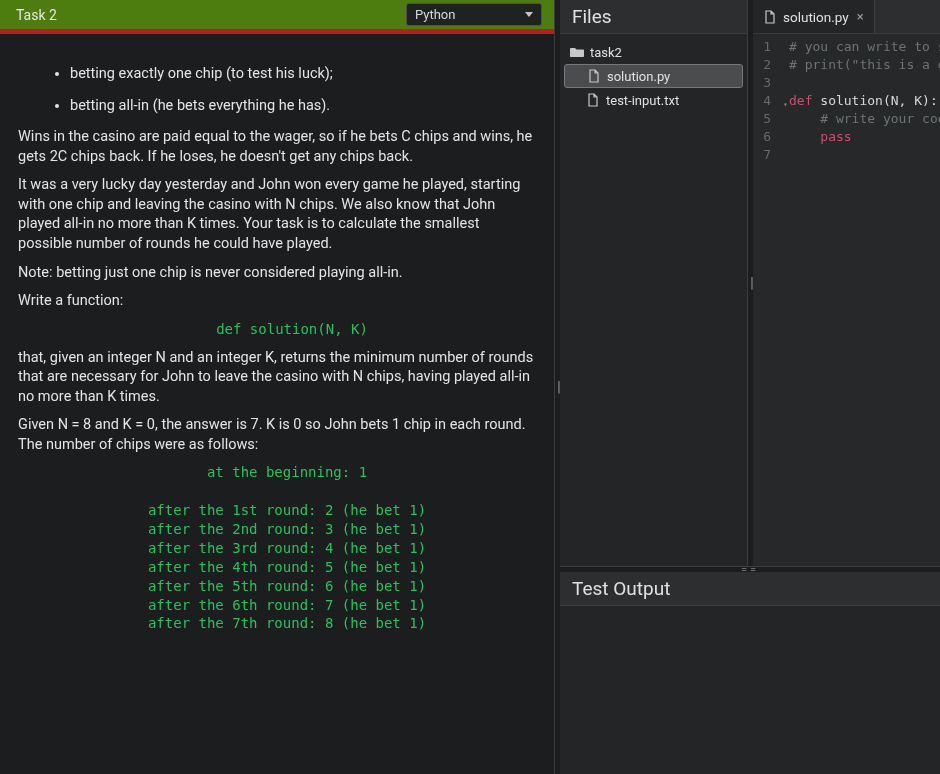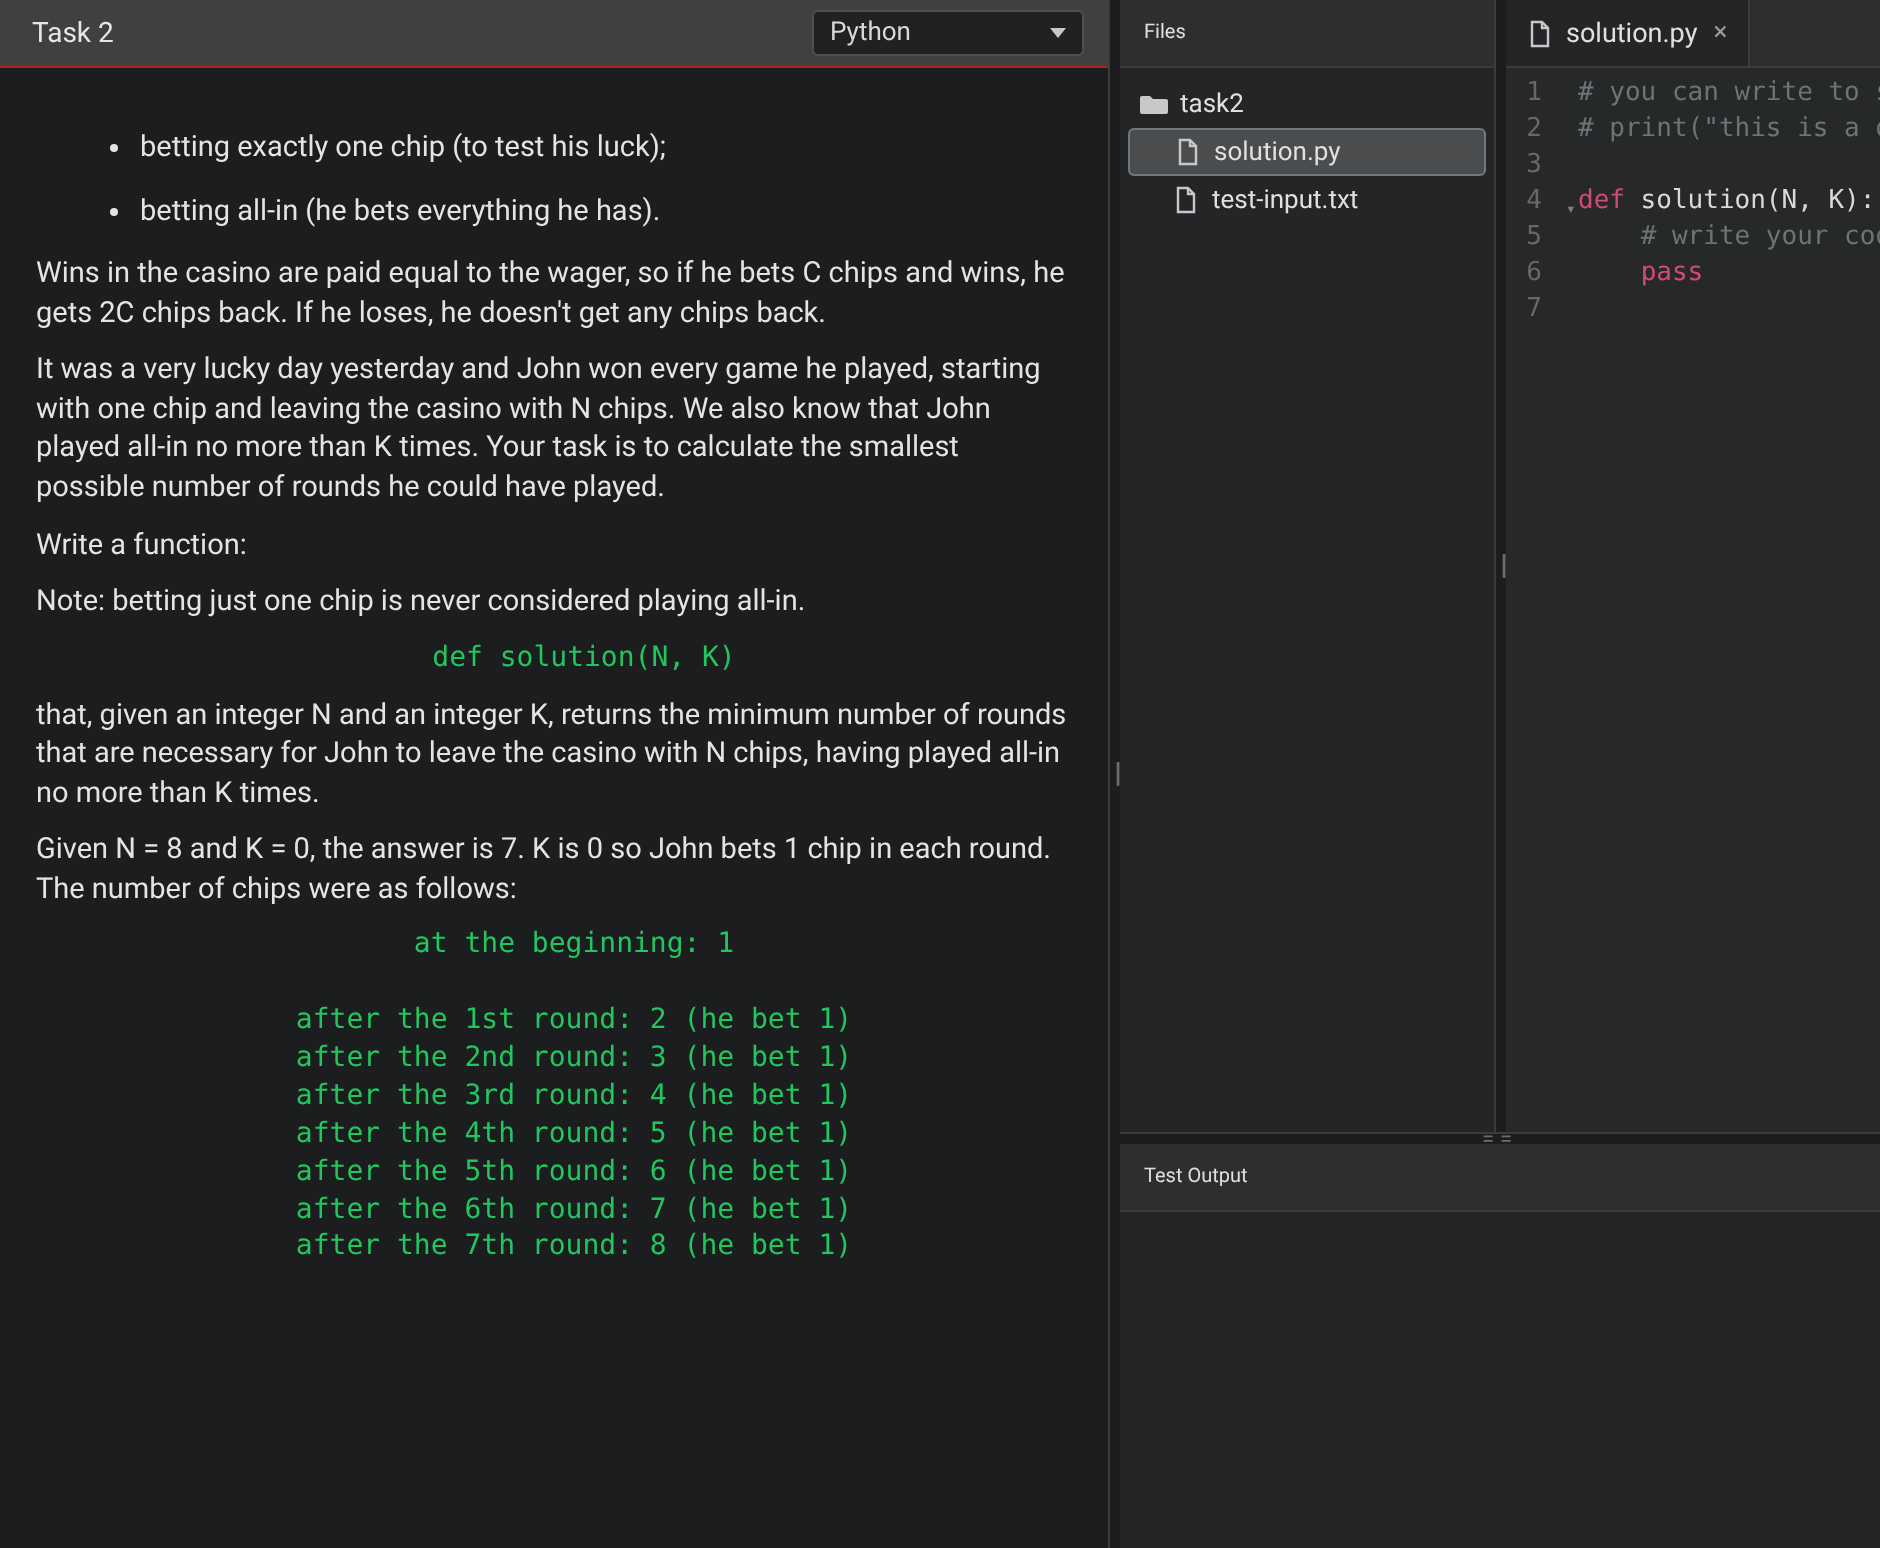--- a/index.html
+++ b/index.html
@@ -18,22 +18,22 @@
     width: 555px;
     display: flex;
     flex-direction: column;
     border-right: 1px solid #3a3c3d;
   }
   .left-header {
     height: 34px;
     display: flex;
     align-items: center;
     padding: 0 12px 0 16px;
-    background: #404040;
-    border-bottom: 1px solid #b91c1c;
+    background: #4d7c0f;
+    border-bottom: 5px solid #b91c1c;
     justify-content: space-between;
   }
   .task-title { font-size: 14px; color: #e6e6e6; }
   .lang-dropdown {
     width: 136px;
     background: #1f2123;
     border: 1px solid #4d4f51;
     border-radius: 3px;
     color: #d8d8d8;
     font-size: 13px;
@@ -117,21 +117,21 @@
     border-right: 1px solid #3a3c3d;
     background: #232527;
   }
   .panel-header {
     height: 34px;
     display: flex;
     align-items: center;
     padding: 0 12px;
     background: #2c2e30;
     border-bottom: 1px solid #3a3c3d;
-    font-size: 10px;
+    font-size: 19px;
     color: #e0e0e0;
   }
   .tree {
     padding: 6px 4px;
     font-size: 14px;
   }
   .tree-row {
     display: flex;
     align-items: center;
     height: 24px;
@@ -261,22 +261,22 @@
     </div>
   </div>
   <div class="problem-wrapper">
     <div class="problem-scroll">
       <ul>
         <li>betting exactly one chip (to test his luck);</li>
         <li>betting all-in (he bets everything he has).</li>
       </ul>
       <p>Wins in the casino are paid equal to the wager, so if he bets C chips and wins, he gets 2C chips back. If he loses, he doesn't get any chips back.</p>
       <p>It was a very lucky day yesterday and John won every game he played, starting with one chip and leaving the casino with N chips. We also know that John played all-in no more than K times. Your task is to calculate the smallest possible number of rounds he could have played.</p>
+      <p>Note: betting just one chip is never considered playing all-in.</p>
       <p>Write a function:</p>
-      <p>Note: betting just one chip is never considered playing all-in.</p>
       <pre class="indented">def solution(N, K)</pre>
       <p>that, given an integer N and an integer K, returns the minimum number of rounds that are necessary for John to leave the casino with N chips, having played all-in no more than K times.</p>
       <p>Given N = 8 and K = 0, the answer is 7. K is 0 so John bets 1 chip in each round. The number of chips were as follows:</p>
       <pre style="margin-left:20px;">at the beginning: 1
 
 after the 1st round: 2 (he bet 1)
 after the 2nd round: 3 (he bet 1)
 after the 3rd round: 4 (he bet 1)
 after the 4th round: 5 (he bet 1)
 after the 5th round: 6 (he bet 1)

